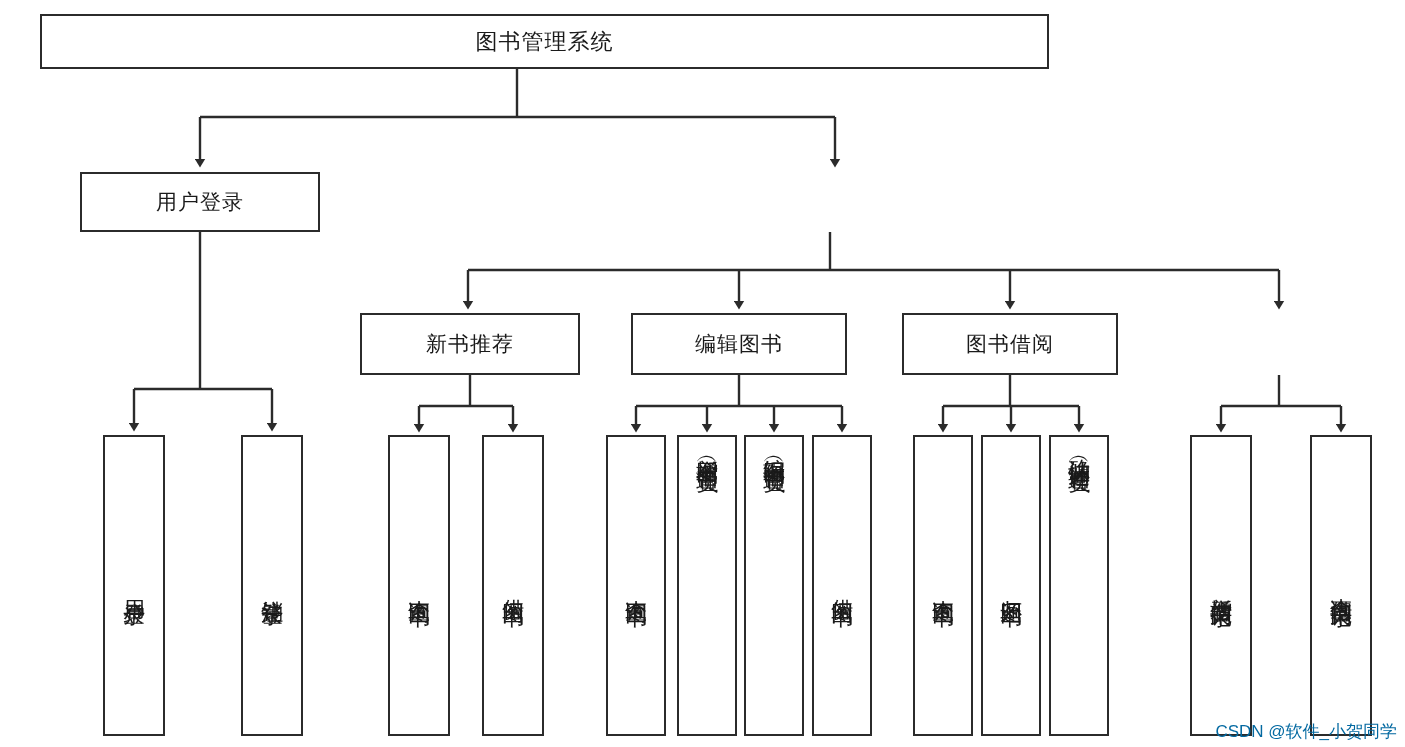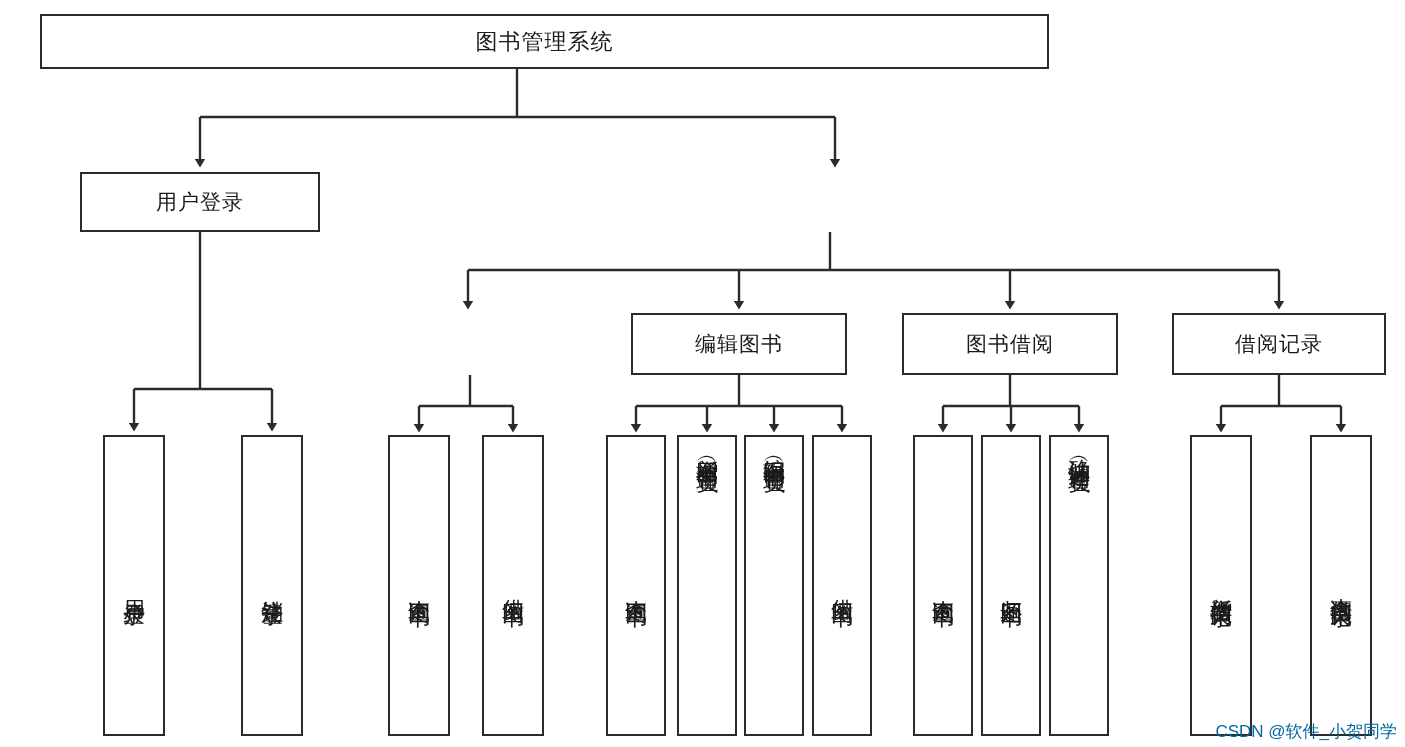--- a/index.html
+++ b/index.html
@@ -118,28 +118,28 @@
   </svg>
 
   <div class="node h root" style="left: 13px; top: 14px; width: 1009px; height: 55px; margin-left: 27px;">
     <span class="lbl">图书管理系统</span>
   </div>
 
   <div class="node h" style="left: 80px; top: 172px; width: 240px; height: 60px;">
     <span class="lbl">用户登录</span>
   </div>
 
+  <div class="node h" style="left: 360px; top: 313px; width: 220px; height: 62px;">
+    <span class="lbl">新书推荐</span>
+  </div>
   <div class="node h" style="left: 631px; top: 313px; width: 216px; height: 62px;">
     <span class="lbl">编辑图书</span>
   </div>
   <div class="node h" style="left: 902px; top: 313px; width: 216px; height: 62px;">
     <span class="lbl">图书借阅</span>
-  </div>
-  <div class="node h" style="left: 1172px; top: 313px; width: 214px; height: 62px;">
-    <span class="lbl">借阅记录</span>
   </div>
 
   <div class="node v mid" style="left: 103px; top: 435px; width: 62px; height: 301px;">
     <span class="lbl">用户登录</span>
   </div>
   <div class="node v mid" style="left: 241px; top: 435px; width: 62px; height: 301px;">
     <span class="lbl">注销登录</span>
   </div>
   <div class="node v mid" style="left: 388px; top: 435px; width: 62px; height: 301px;">
     <span class="lbl">查询图书</span>

